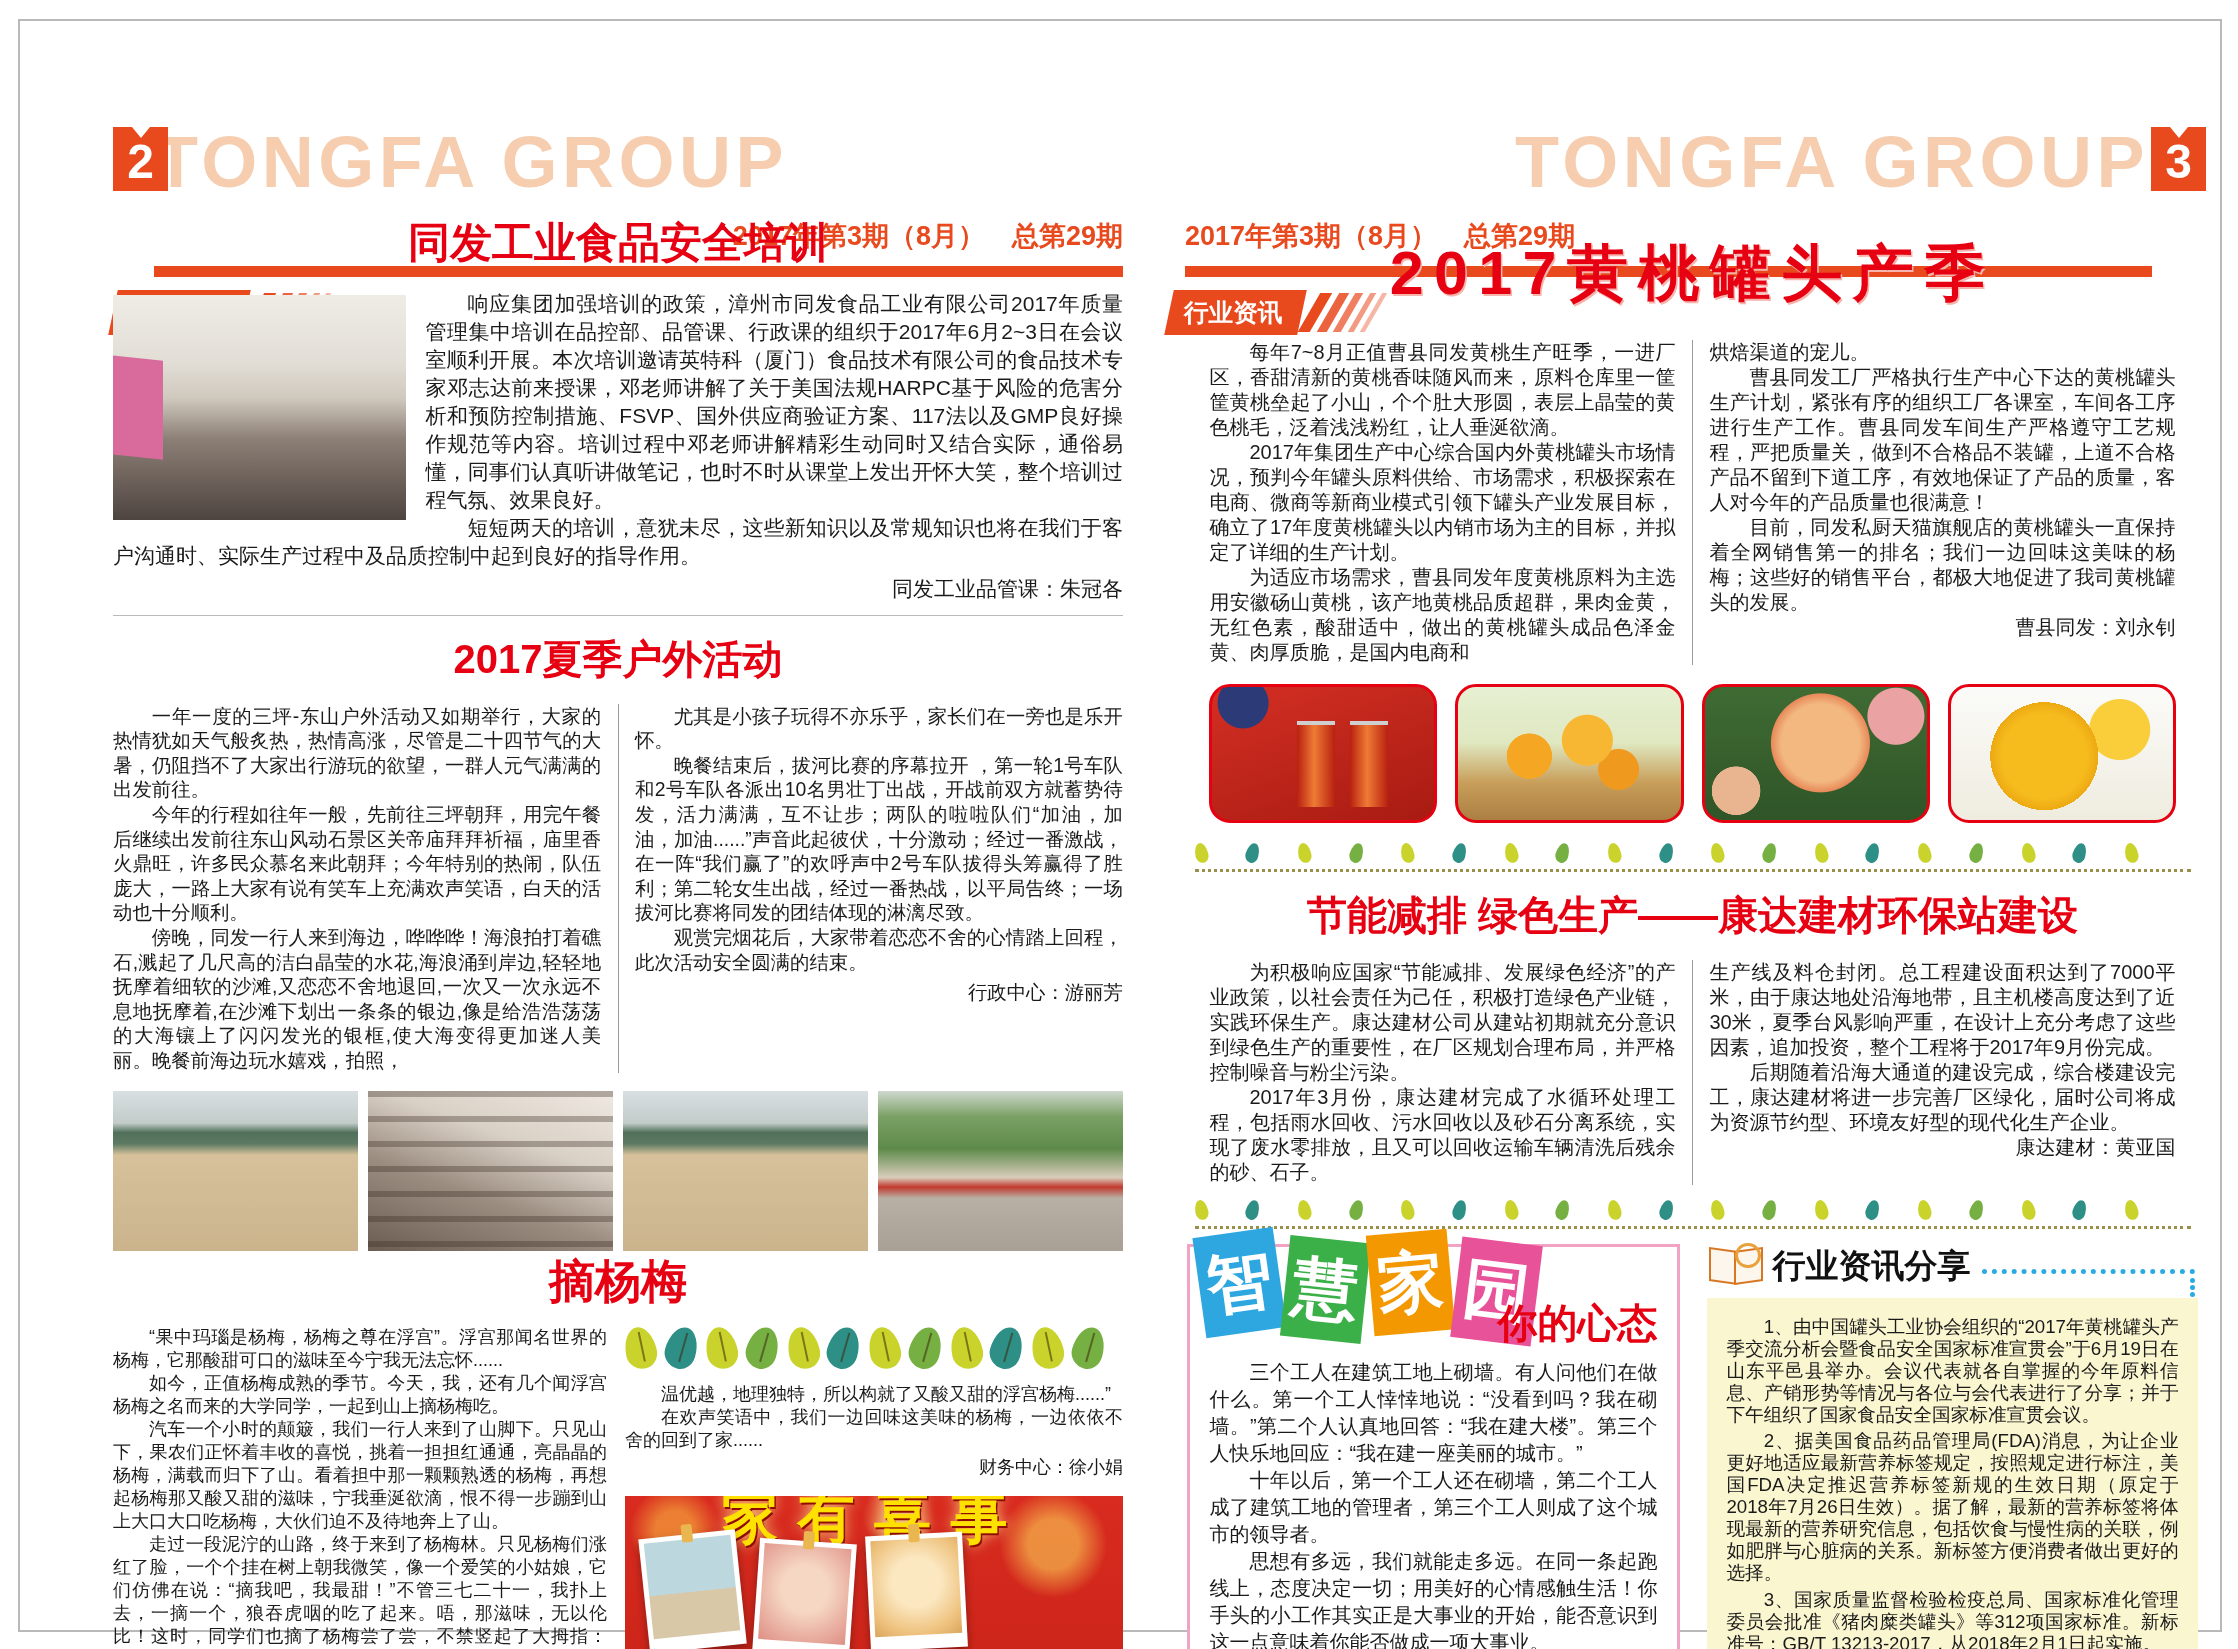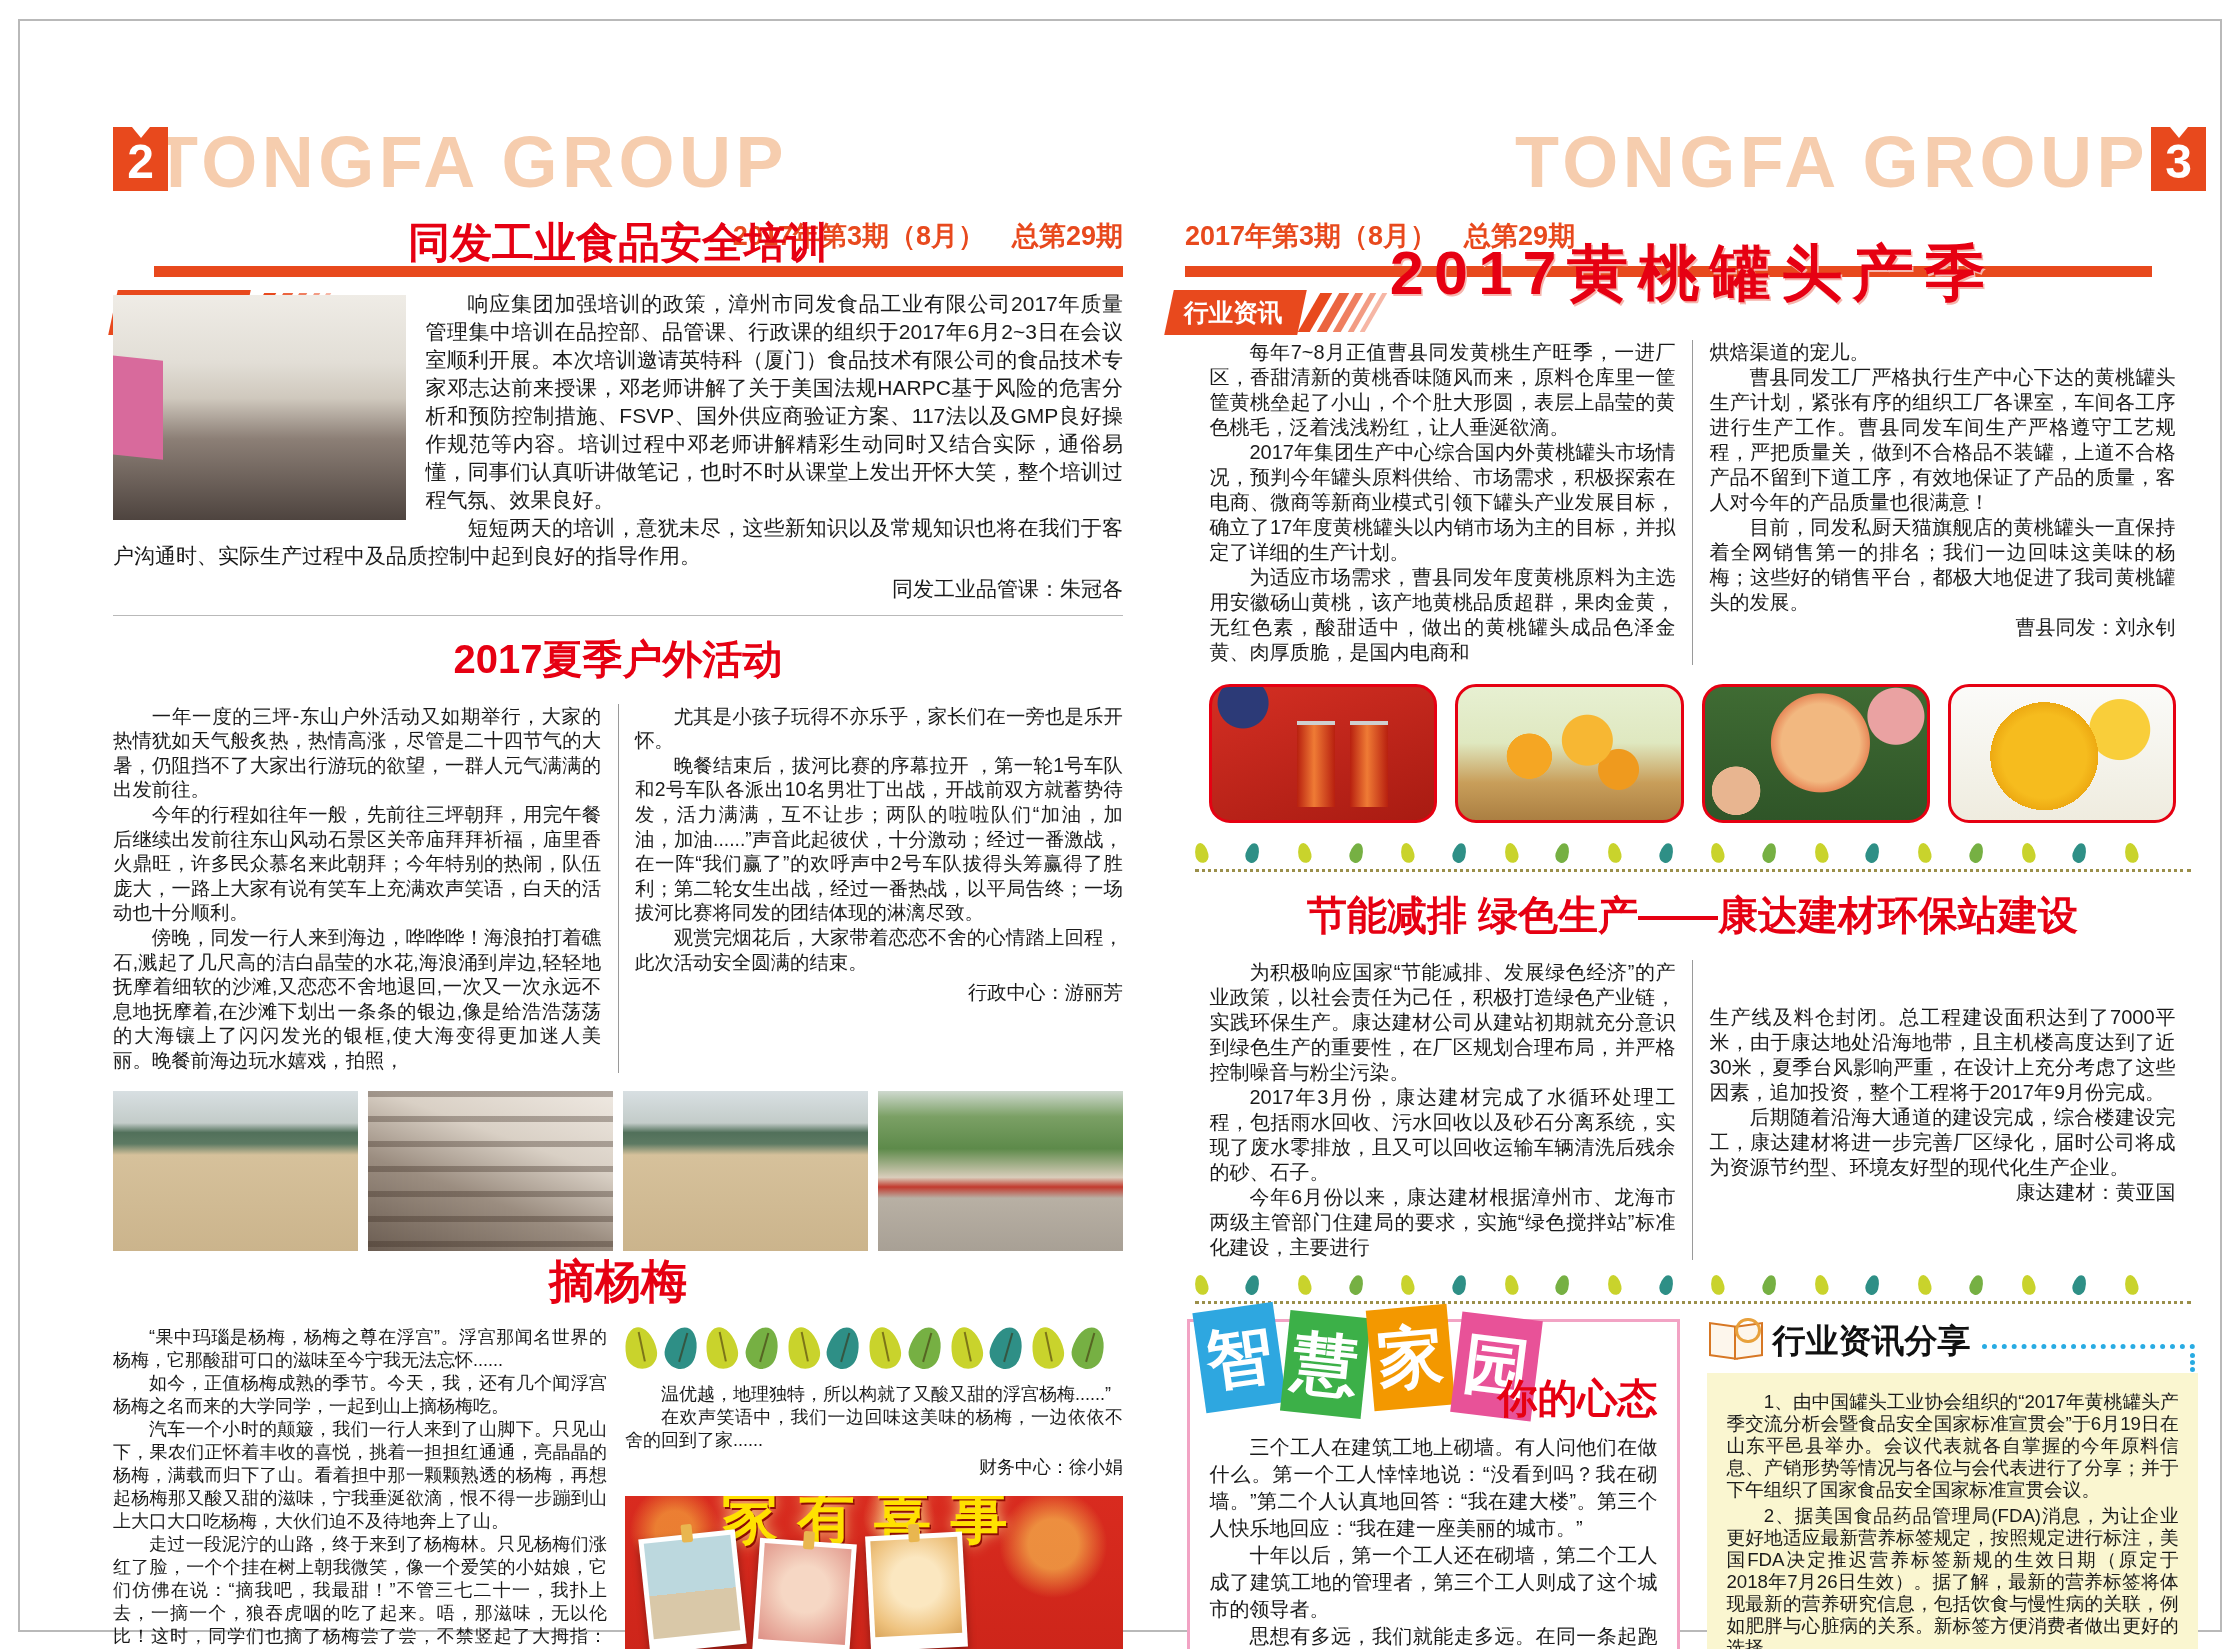--- a/index.html
+++ b/index.html
@@ -306,24 +306,23 @@
         <span class="leaf" style="background: rgb(201, 211, 44); transform: rotate(-12deg);"></span>
         <span class="leaf" style="background: rgb(46, 143, 134); transform: rotate(16deg);"></span>
         <span class="leaf" style="background: rgb(201, 211, 44); transform: rotate(-12deg);"></span>
       </div>
 
     <div class="art-title t-kangda">节能减排 绿色生产——康达建材环保站建设</div>
     <div class="cols art-kangda body" style="margin:0 22.4px;">
       <div class="col">
         <p>为积极响应国家“节能减排、发展绿色经济”的产业政策，以社会责任为己任，积极打造绿色产业链，实践环保生产。康达建材公司从建站初期就充分意识到绿色生产的重要性，在厂区规划合理布局，并严格控制噪音与粉尘污染。</p>
         <p>2017年3月份，康达建材完成了水循环处理工程，包括雨水回收、污水回收以及砂石分离系统，实现了废水零排放，且又可以回收运输车辆清洗后残余的砂、石子。</p>
-        <p>今年6月份以来，康达建材根据漳州市、龙海市两级主管部门住建局的要求，实施“绿色搅拌站”标准化建设，主要进行</p>
-      </div>
-      <div class="col">
-        <p style="text-indent:0;margin-top:45px;">生产线及料仓封闭。总工程建设面积达到了7000平米，由于康达地处沿海地带，且主机楼高度达到了近30米，夏季台风影响严重，在设计上充分考虑了这些因素，追加投资，整个工程将于2017年9月份完成。</p>
+      </div>
+      <div class="col">
+        <p style="text-indent:0;">生产线及料仓封闭。总工程建设面积达到了7000平米，由于康达地处沿海地带，且主机楼高度达到了近30米，夏季台风影响严重，在设计上充分考虑了这些因素，追加投资，整个工程将于2017年9月份完成。</p>
         <p>后期随着沿海大通道的建设完成，综合楼建设完工，康达建材将进一步完善厂区绿化，届时公司将成为资源节约型、环境友好型的现代化生产企业。</p>
         <div class="sig">康达建材：黄亚国</div>
       </div>
     </div>
     <div class="leafrow leafrow-sm" style="margin:15px 7.5px 0;">
         <span class="leaf" style="background: rgb(201, 211, 44); transform: rotate(-12deg);"></span>
         <span class="leaf" style="background: rgb(46, 143, 134); transform: rotate(16deg);"></span>
         <span class="leaf" style="background: rgb(201, 211, 44); transform: rotate(-12deg);"></span>
         <span class="leaf" style="background: rgb(118, 176, 67); transform: rotate(16deg);"></span>
         <span class="leaf" style="background: rgb(201, 211, 44); transform: rotate(-12deg);"></span>

